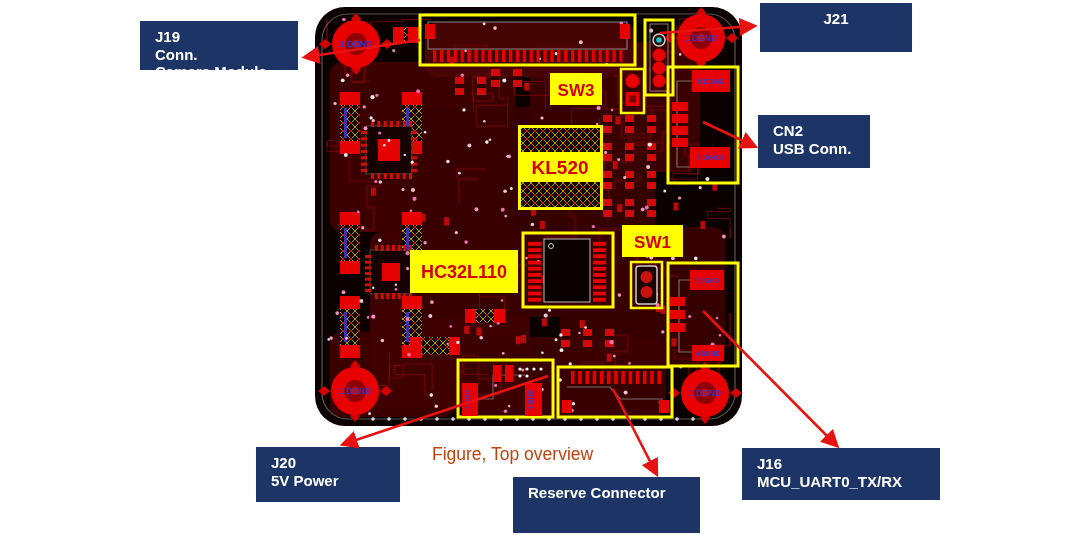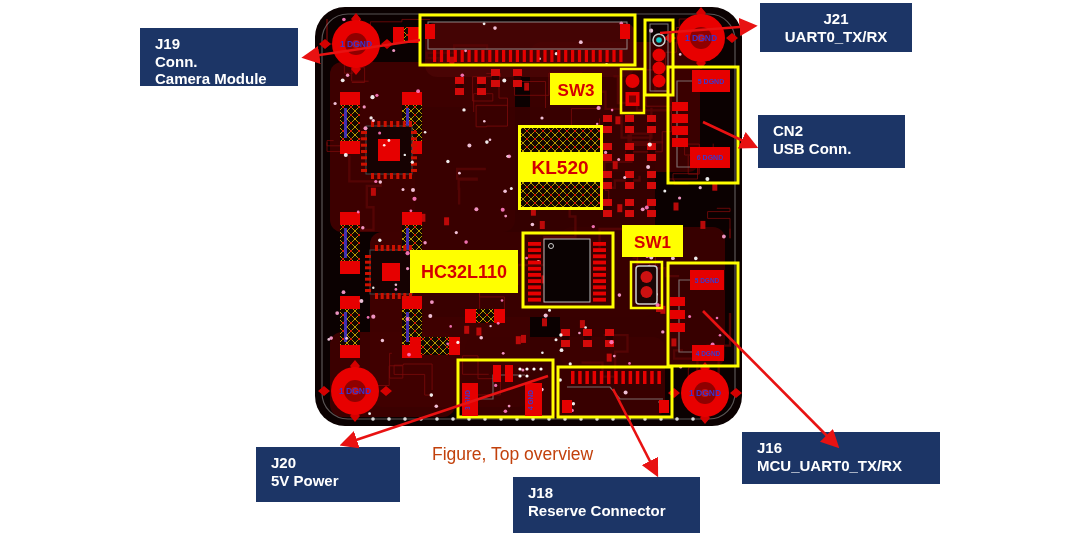--- a/index.html
+++ b/index.html
@@ -4,24 +4,24 @@
 <style>
   *{margin:0;padding:0;box-sizing:border-box}
   html,body{background:#ffffff}
   #stage{position:relative;width:1080px;height:535px;background:#ffffff;overflow:hidden;
          font-family:"Liberation Sans",sans-serif}
   #board{position:absolute;left:315px;top:7px}
   #arrows{position:absolute;left:0;top:0;pointer-events:none;z-index:6}
   .callout{position:absolute;z-index:5;background:#1c3566;color:#ffffff;font-weight:bold;
            font-size:15px;line-height:17.5px;padding:7px 8px 6px 15px}
   .callout span{display:block;white-space:nowrap}
-  #cl-j19{left:140px;top:28px;width:158px;height:58px}
+  #cl-j19{left:140px;top:21px;width:158px;height:49px}
   #cl-j21{left:760px;top:3px;width:152px;height:49px;text-align:center;padding:7px 16px}
-  #cl-cn2{left:758px;top:115px;width:147px;height:53px}
-  #cl-j16{left:742px;top:432px;width:198px;height:52px}
+  #cl-cn2{left:758px;top:115px;width:112px;height:53px}
+  #cl-j16{left:742px;top:448px;width:198px;height:52px}
   #cl-j18{left:513px;top:477px;width:187px;height:56px}
   #cl-j20{left:256px;top:447px;width:144px;height:55px}
   #caption{position:absolute;left:432px;top:444px;font-size:17.5px;color:#c2410c;z-index:4}
   svg text{font-family:"Liberation Sans",sans-serif;font-weight:bold}
   .silk-red{fill:#d40000}
   .pad-blue{fill:#3a3ad0}
 </style>
 </head>
 <body>
 
@@ -668,32 +668,30 @@
     <line x1="548" y1="376" x2="344" y2="444" stroke="#e81212" stroke-width="2.6" marker-end="url(#ah)"></line>
   </svg>
 
   <div class="callout" id="cl-j19">
     <span>J19</span>
     <span>Conn.</span>
     <span>Camera Module</span>
   </div>
   <div class="callout" id="cl-j21">
     <span>J21</span>
-    <span>UART0_TX/RX</span>
   </div>
   <div class="callout" id="cl-cn2">
     <span>CN2</span>
     <span>USB Conn.</span>
   </div>
   <div class="callout" id="cl-j16">
     <span>J16</span>
     <span>MCU_UART0_TX/RX</span>
   </div>
   <div class="callout" id="cl-j18">
-    <span>J18</span>
     <span>Reserve Connector</span>
   </div>
   <div class="callout" id="cl-j20">
     <span>J20</span>
     <span>5V Power</span>
   </div>
 
   <div id="caption">Figure, Top overview</div>
 </div>
 

